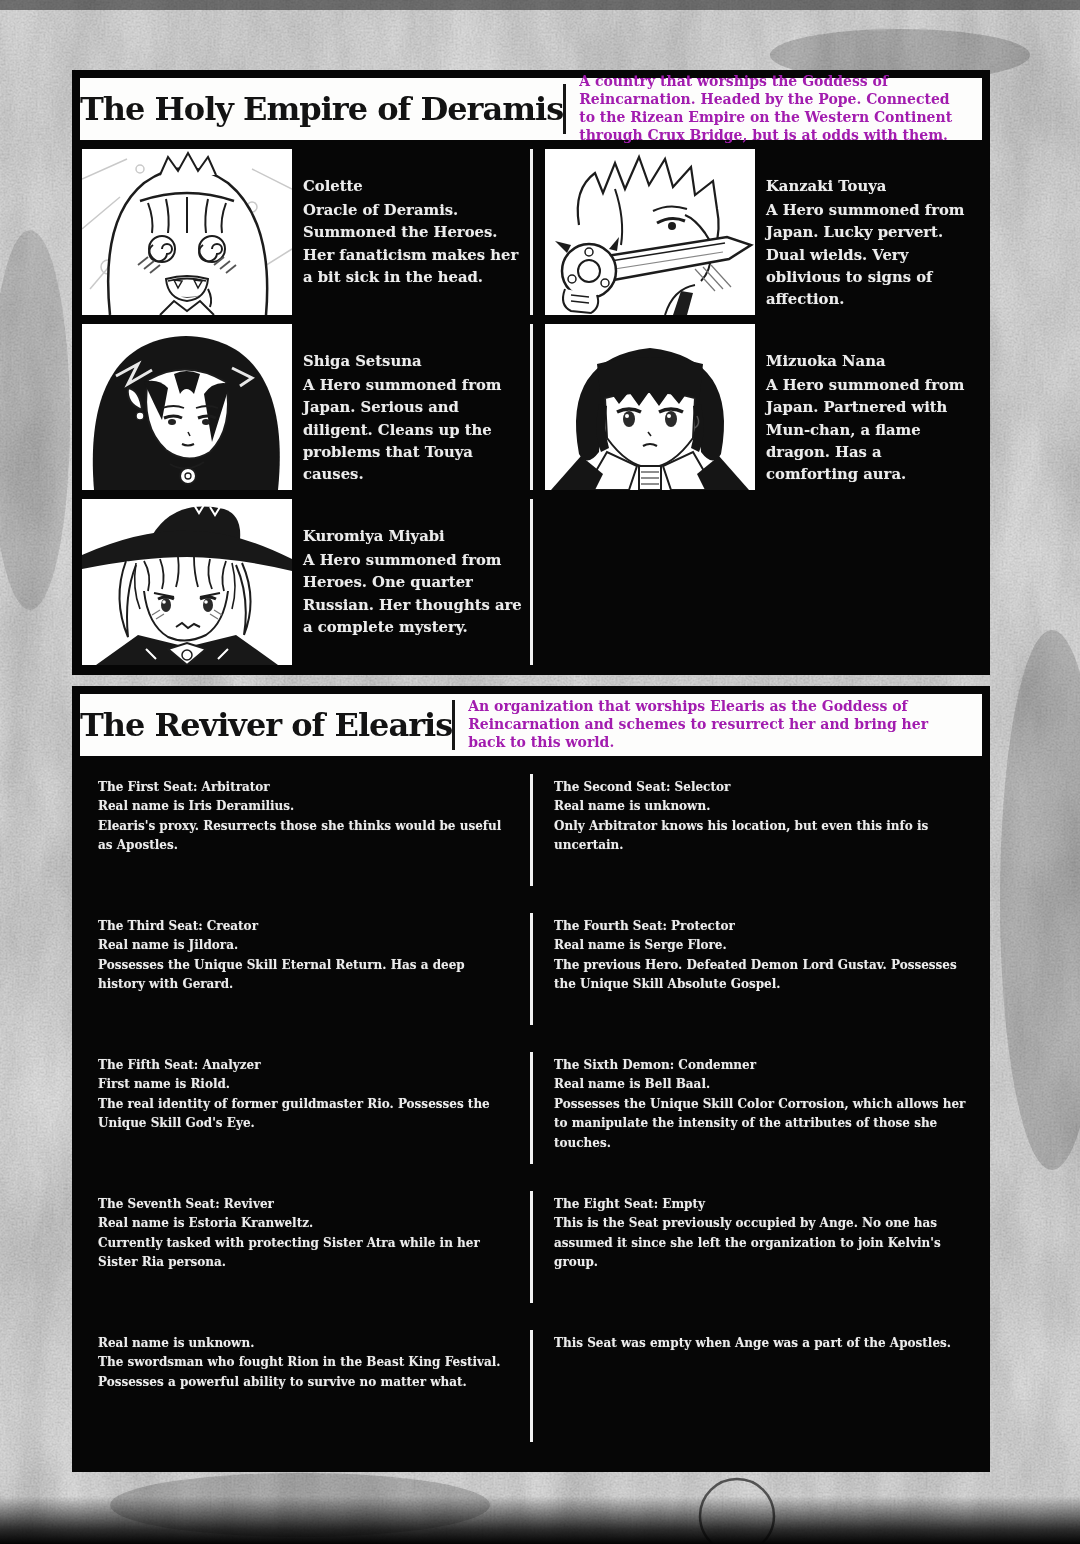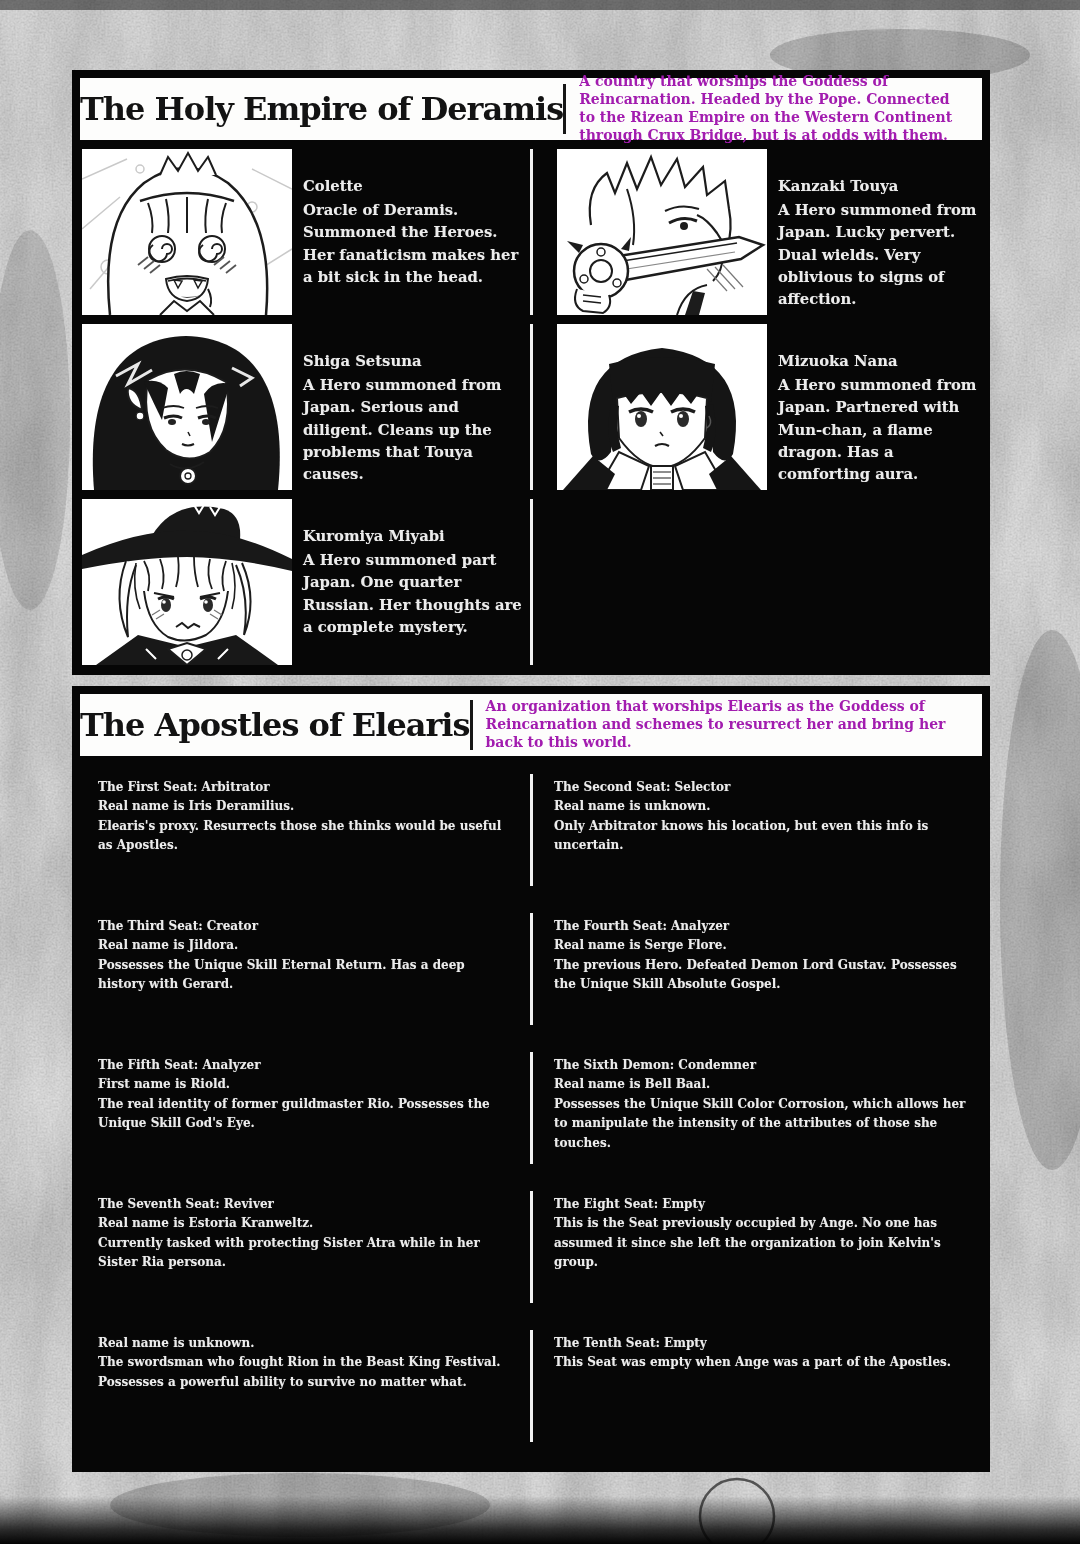--- a/index.html
+++ b/index.html
@@ -22,21 +22,21 @@
   }
   .band-sep{flex:0 0 3px;height:50px;background:#161616;}
   .band-desc{
     flex:1;padding:0 13px;font-size:14px;line-height:1.28;
     font-weight:bold;color:#a21caf;
   }
   
   .char-row{display:flex;height:166px;margin-top:9px;position:relative;}
   .colsep{position:absolute;left:450px;top:0;width:3px;height:100%;background:#f2f2f2;}
   .char-cell{width:451px;display:flex;box-sizing:border-box;justify-content:flex-end;}
-  .char-cell.right{padding-left:24px;}
+  .char-cell.right{padding-left:12px;}
   .portrait{flex:0 0 210px;height:100%;background:#ffffff;margin-left:2px;overflow:hidden;}
   .portrait svg{display:block;width:100%;height:100%;}
   .char-text{
     padding:26px 4px 0 11px;color:#ececec;font-size:14.8px;line-height:1.5;
     font-weight:bold;text-shadow:0 0 1px rgba(255,255,255,0.3);
   }
   .char-name{margin-bottom:2px;}
   
   .seat-rows{padding-top:16px;}
   .seat-row{display:flex;height:139px;position:relative;}
@@ -290,30 +290,30 @@
           <path d="M70,116 l8,-5 M74,120 l8,-5" stroke="#777" stroke-width="1.3"></path>
           <path d="M132,111 l8,5 M128,115 l8,5" stroke="#777" stroke-width="1.3"></path>
           <polygon points="14,166 56,136 105,148 154,136 196,166" fill="#181818"></polygon>
           <polygon points="86,150 105,166 124,150 105,144" fill="#fff" stroke="#1c1c1c" stroke-width="2"></polygon>
           <path d="M64,150 l10,10 M146,150 l-10,10" stroke="#fff" stroke-width="2"></path>
           <circle cx="105" cy="156" r="5" fill="#fff" stroke="#1c1c1c" stroke-width="1.5"></circle>
         </svg>
       </div>
       <div class="char-text">
         <div class="char-name">Kuromiya Miyabi</div>
-        <div class="char-desc">A Hero summoned part Japan. One quarter Russian. Her thoughts are a complete mystery.</div>
+        <div class="char-desc">A Hero summoned from Heroes. One quarter Russian. Her thoughts are a complete mystery.</div>
       </div>
     </div>
     <div class="char-cell right"></div>
   </div>
 </div>
 
 <div class="panel" id="apostles-panel">
   <div class="band">
-    <div class="band-title">The Apostles of Elearis</div>
+    <div class="band-title">The Reviver of Elearis</div>
     <div class="band-sep"></div>
     <div class="band-desc">An organization that worships Elearis as the Goddess of Reincarnation and schemes to resurrect her and bring her back to this world.</div>
   </div>
 
   <div class="seat-rows">
     <div class="seat-row">
       <div class="colsep2"></div>
       <div class="seat-cell left">
         <div class="seat-title">The First Seat: Arbitrator</div>
         <div class="seat-body">Real name is Iris Deramilius.
@@ -326,21 +326,21 @@
       </div>
     </div>
     <div class="seat-row">
       <div class="colsep2"></div>
       <div class="seat-cell left">
         <div class="seat-title">The Third Seat: Creator</div>
         <div class="seat-body">Real name is Jildora.
 Possesses the Unique Skill Eternal Return. Has a deep history with Gerard.</div>
       </div>
       <div class="seat-cell right">
-        <div class="seat-title">The Fourth Seat: Analyzer</div>
+        <div class="seat-title">The Fourth Seat: Protector</div>
         <div class="seat-body">Real name is Serge Flore.
 The previous Hero. Defeated Demon Lord Gustav. Possesses the Unique Skill Absolute Gospel.</div>
       </div>
     </div>
     <div class="seat-row">
       <div class="colsep2"></div>
       <div class="seat-cell left">
         <div class="seat-title">The Fifth Seat: Analyzer</div>
         <div class="seat-body">First name is Riold.
 The real identity of former guildmaster Rio. Possesses the Unique Skill God's Eye.</div>
@@ -363,18 +363,17 @@
         <div class="seat-body">This is the Seat previously occupied by Ange. No one has assumed it since she left the organization to join Kelvin's group.</div>
       </div>
     </div>
     <div class="seat-row">
       <div class="colsep2"></div>
       <div class="seat-cell left">
         <div class="seat-body">Real name is unknown.
 The swordsman who fought Rion in the Beast King Festival. Possesses a powerful ability to survive no matter what.</div>
       </div>
       <div class="seat-cell right">
-        <div class="seat-title">The Tenth Seat: Empty</div>
         <div class="seat-body">This Seat was empty when Ange was a part of the Apostles.</div>
       </div>
     </div>
   </div>
 </div>
 
 </body></html>

